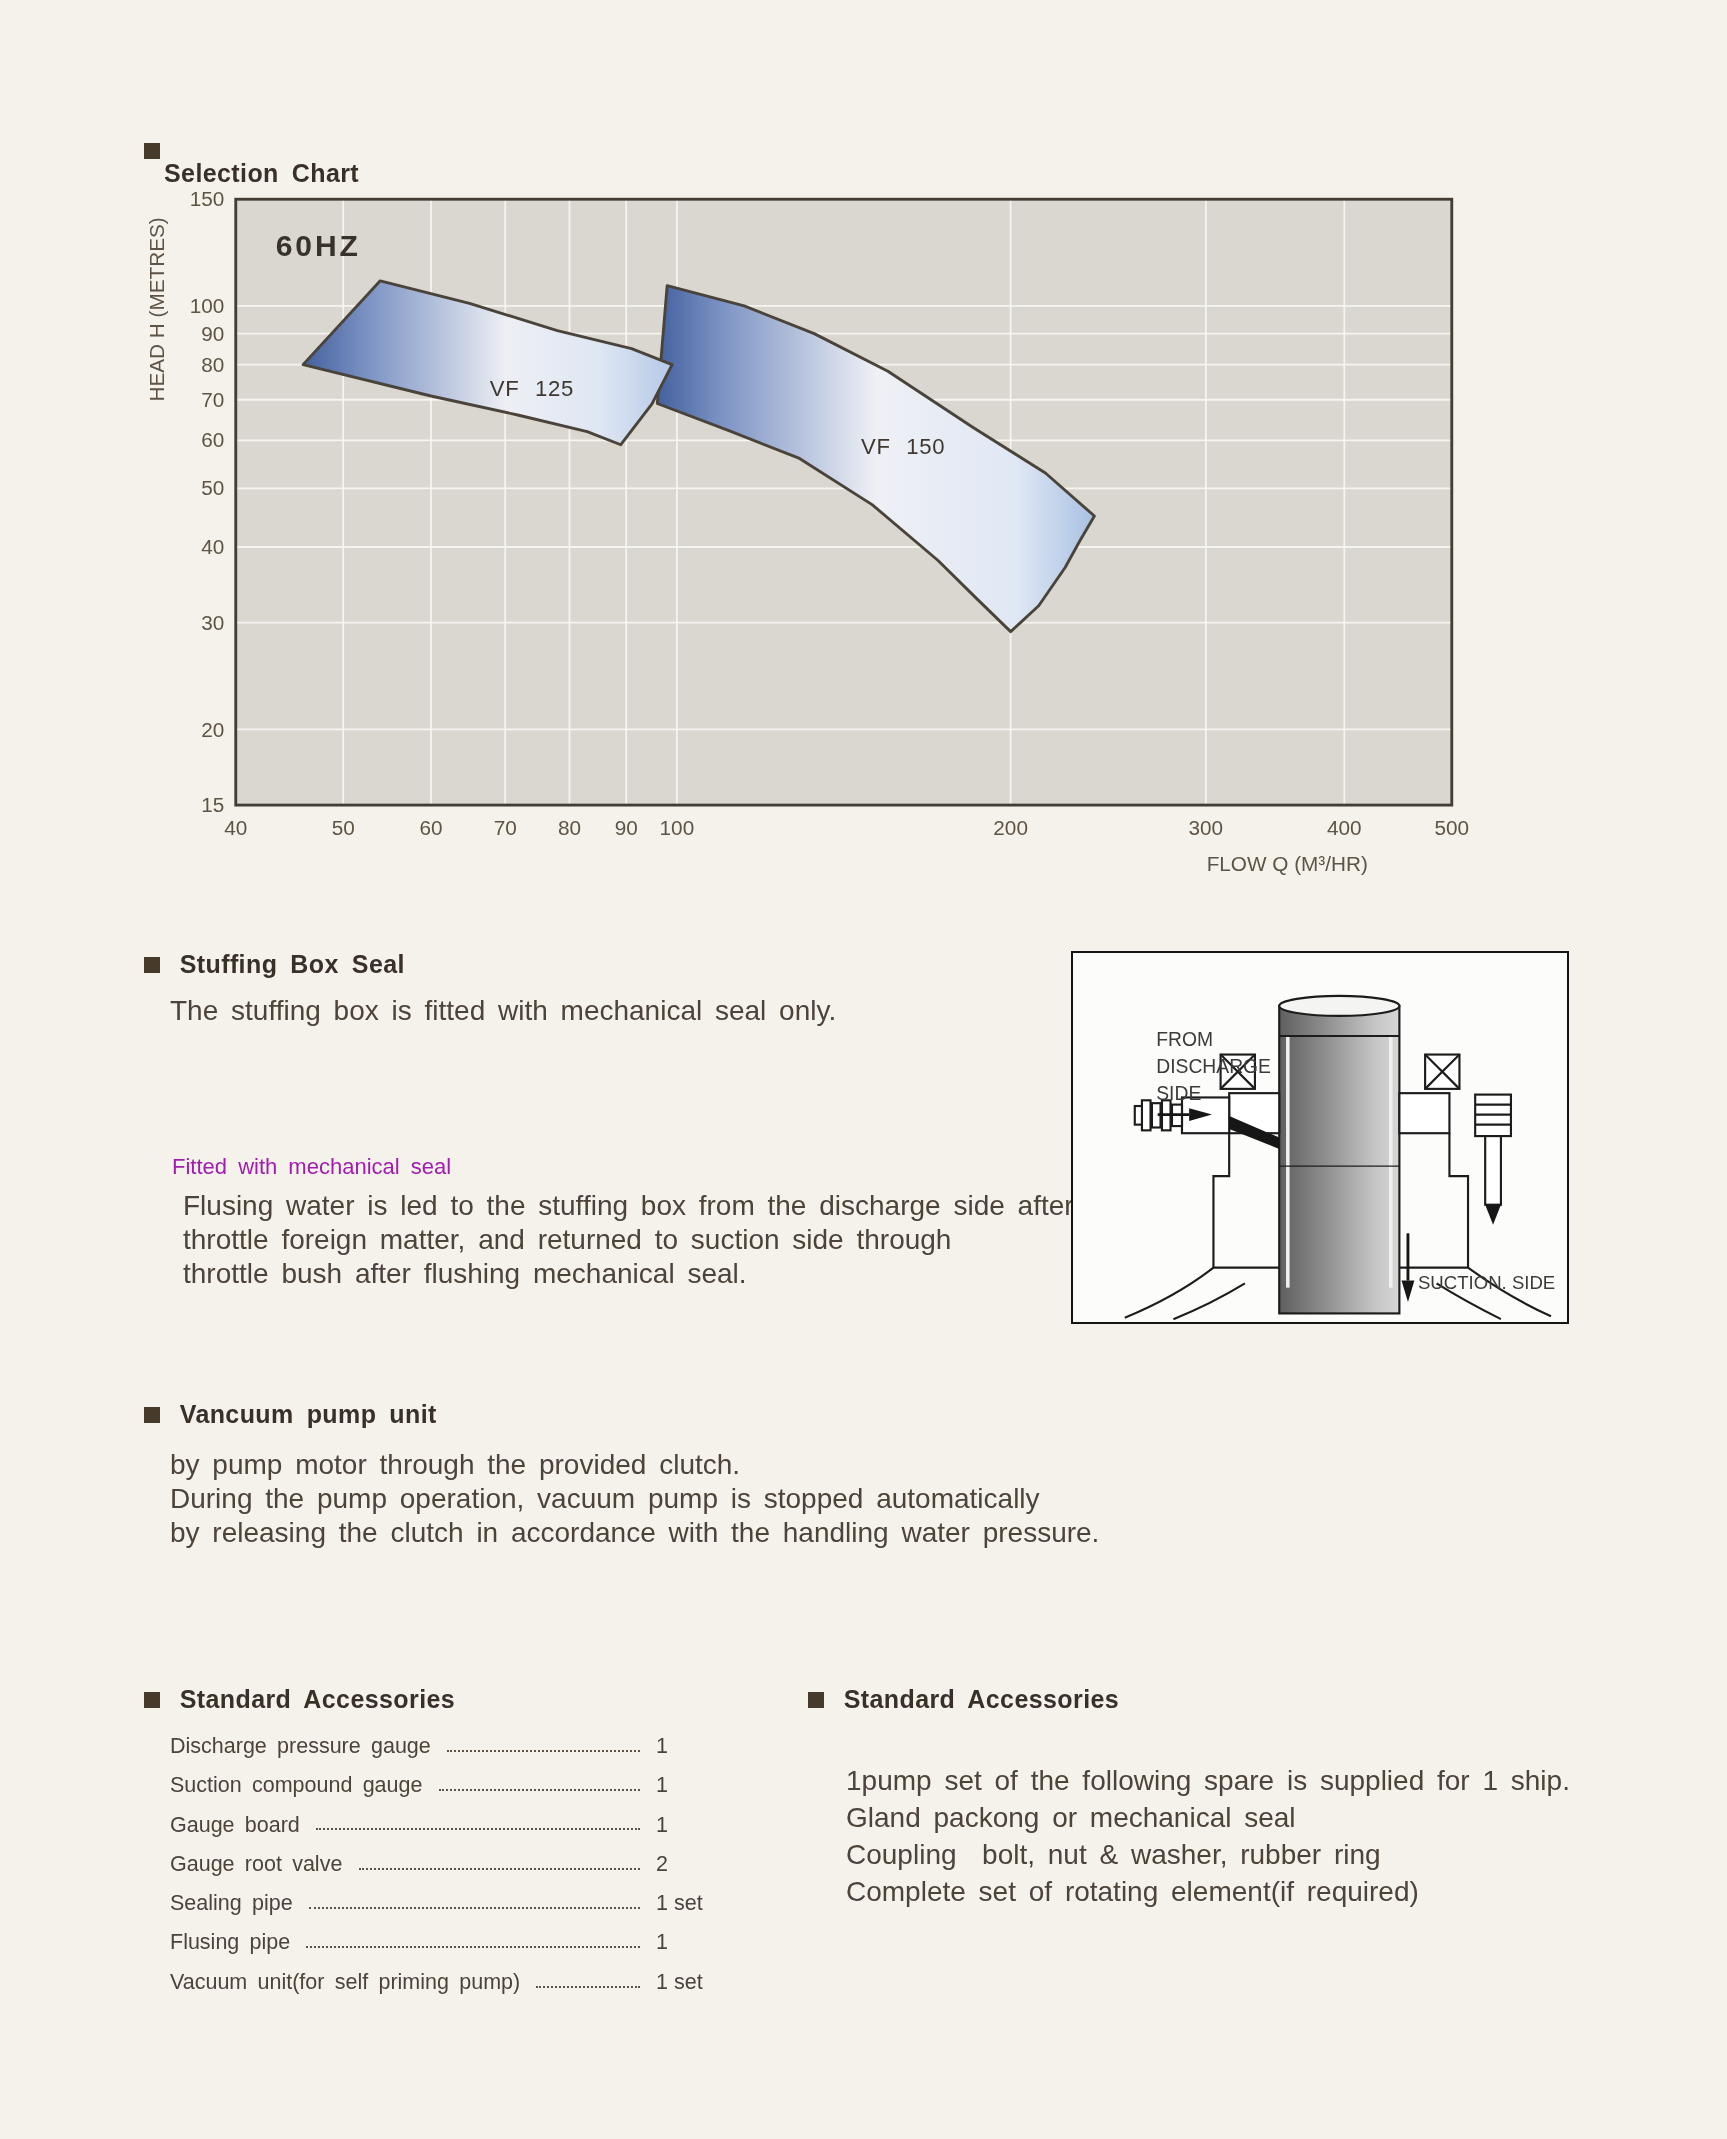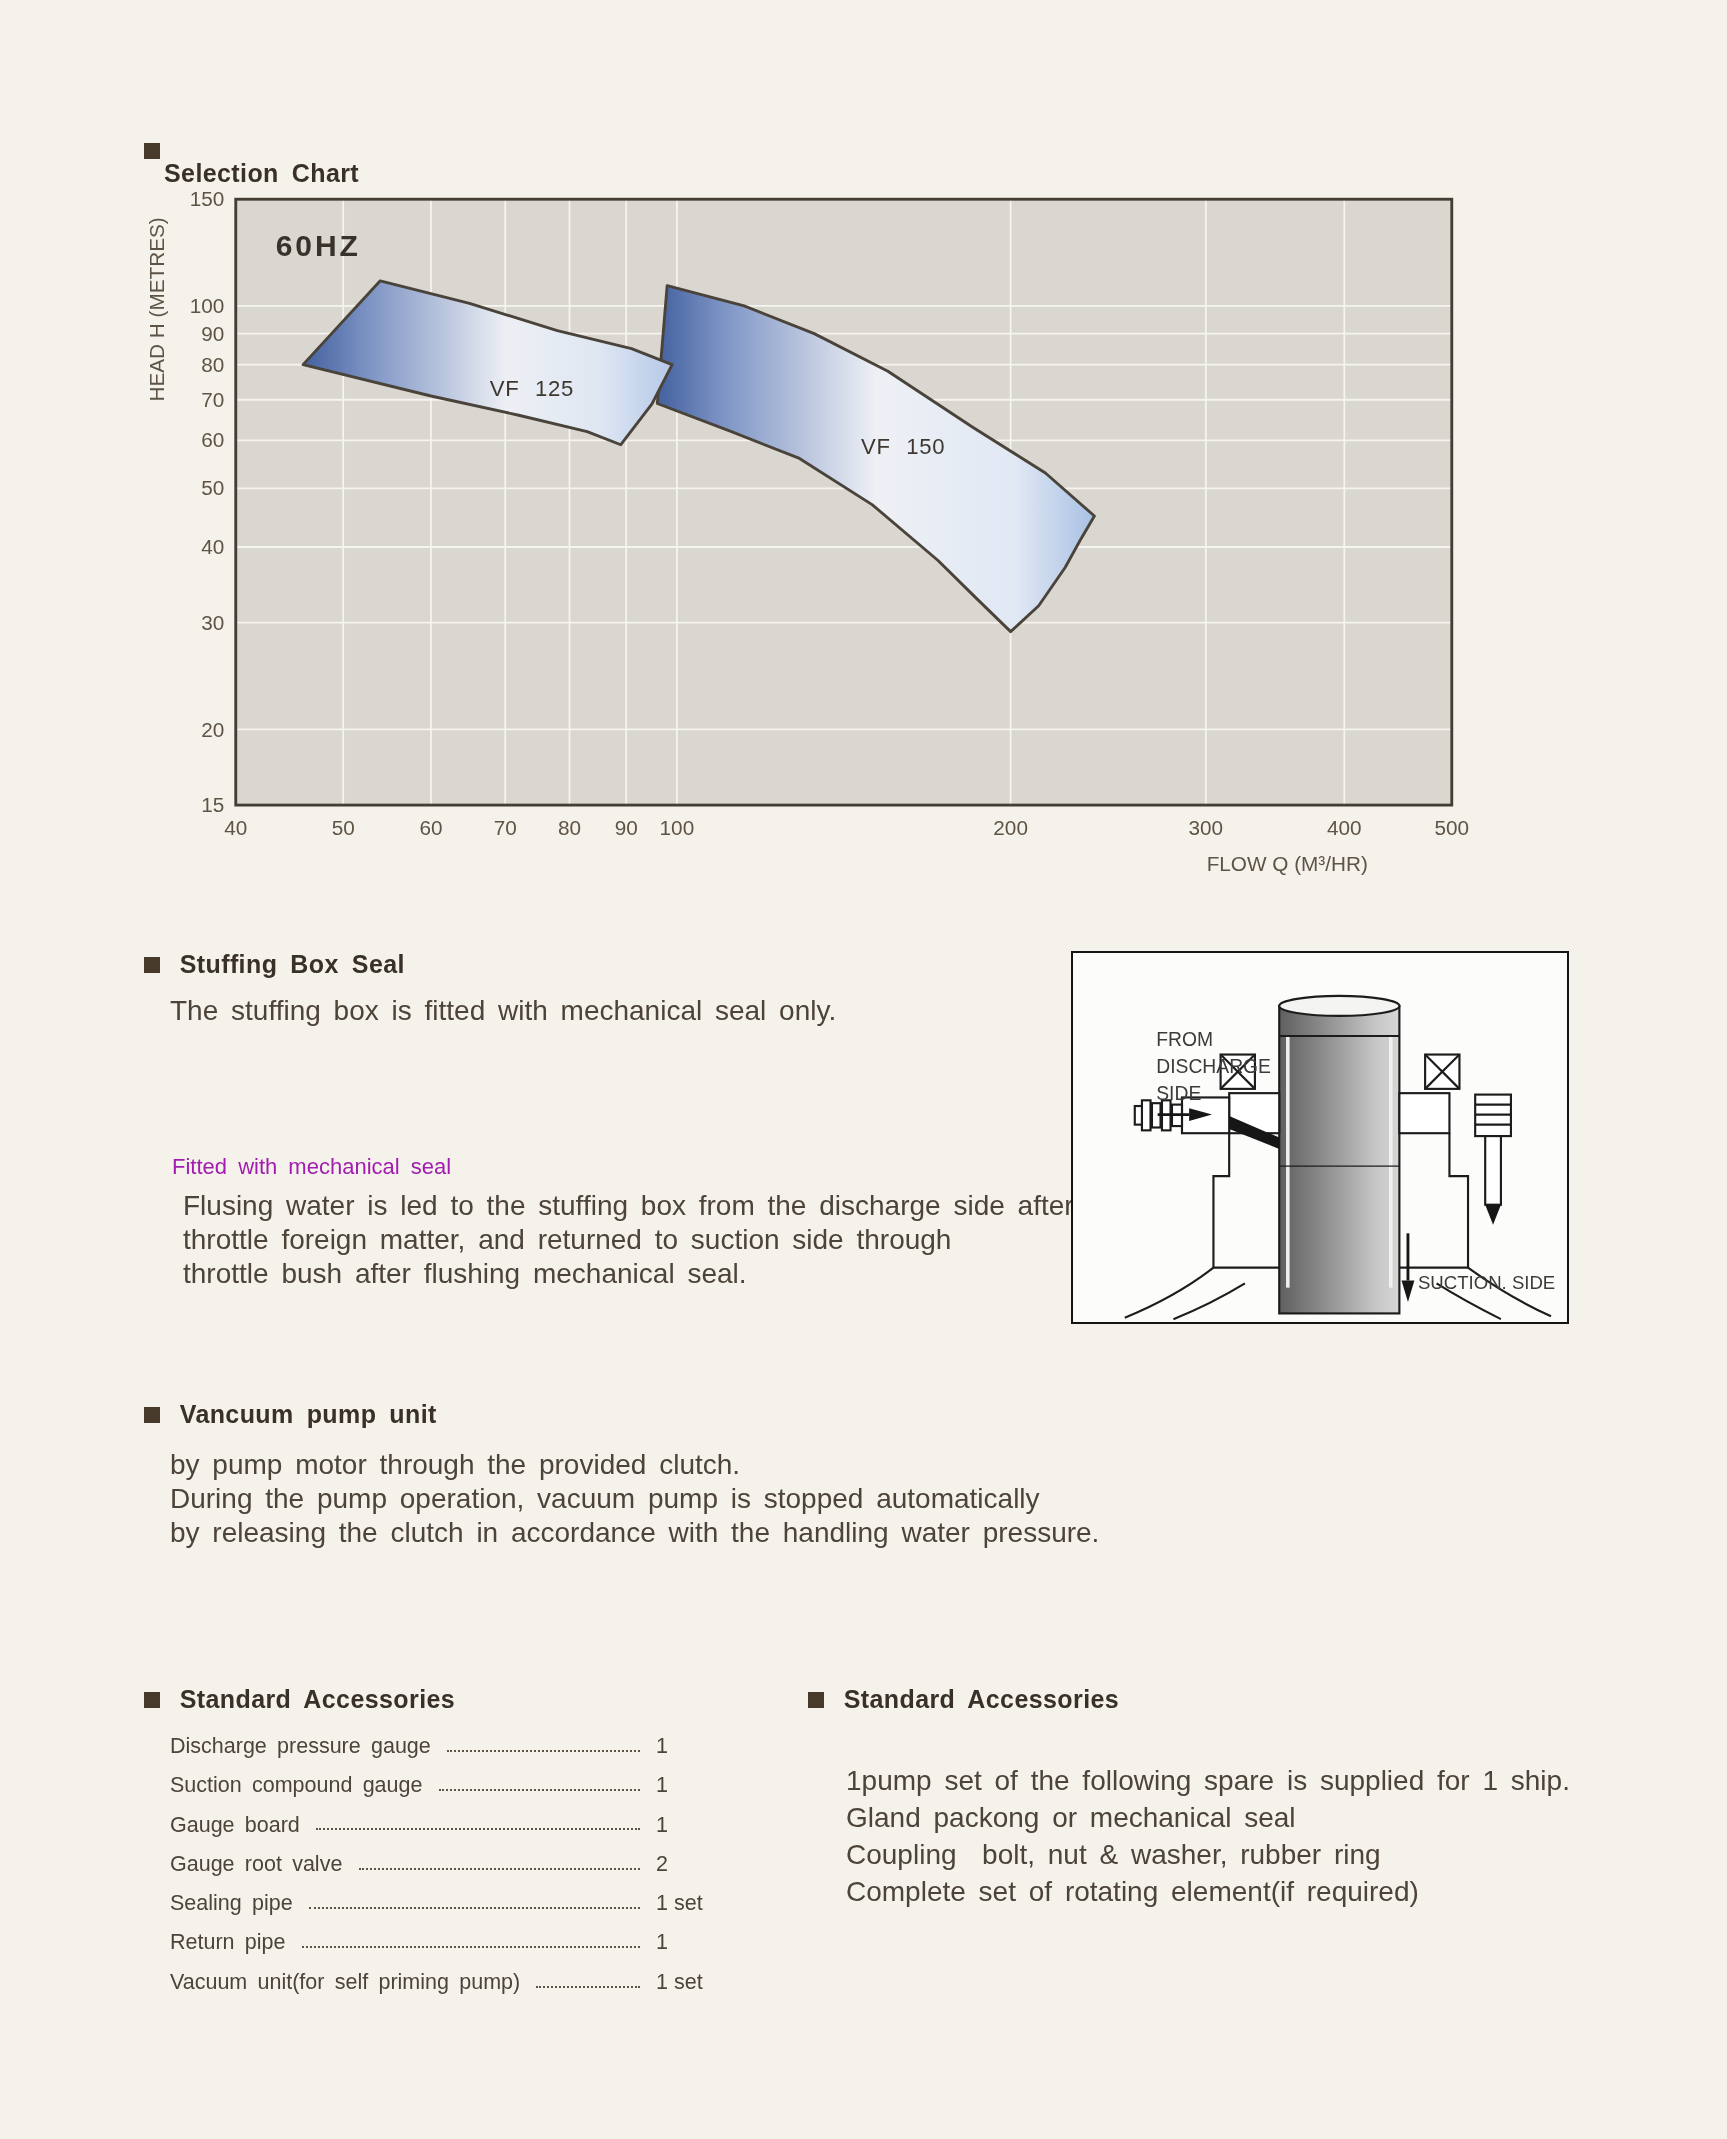--- a/index.html
+++ b/index.html
@@ -211,21 +211,21 @@
         <span class="acc-label">Gauge root valve</span>
         <div class="acc-leader"></div>
         <span class="acc-count">2</span>
       </div>
       <div class="acc-row">
         <span class="acc-label">Sealing pipe</span>
         <div class="acc-leader"></div>
         <span class="acc-count">1 set</span>
       </div>
       <div class="acc-row">
-        <span class="acc-label">Return pipe</span>
+        <span class="acc-label">Flusing pipe</span>
         <div class="acc-leader"></div>
         <span class="acc-count">1</span>
       </div>
       <div class="acc-row">
         <span class="acc-label">Vacuum unit(for self priming pump)</span>
         <div class="acc-leader"></div>
         <span class="acc-count">1 set</span>
       </div>
     </div>
 

